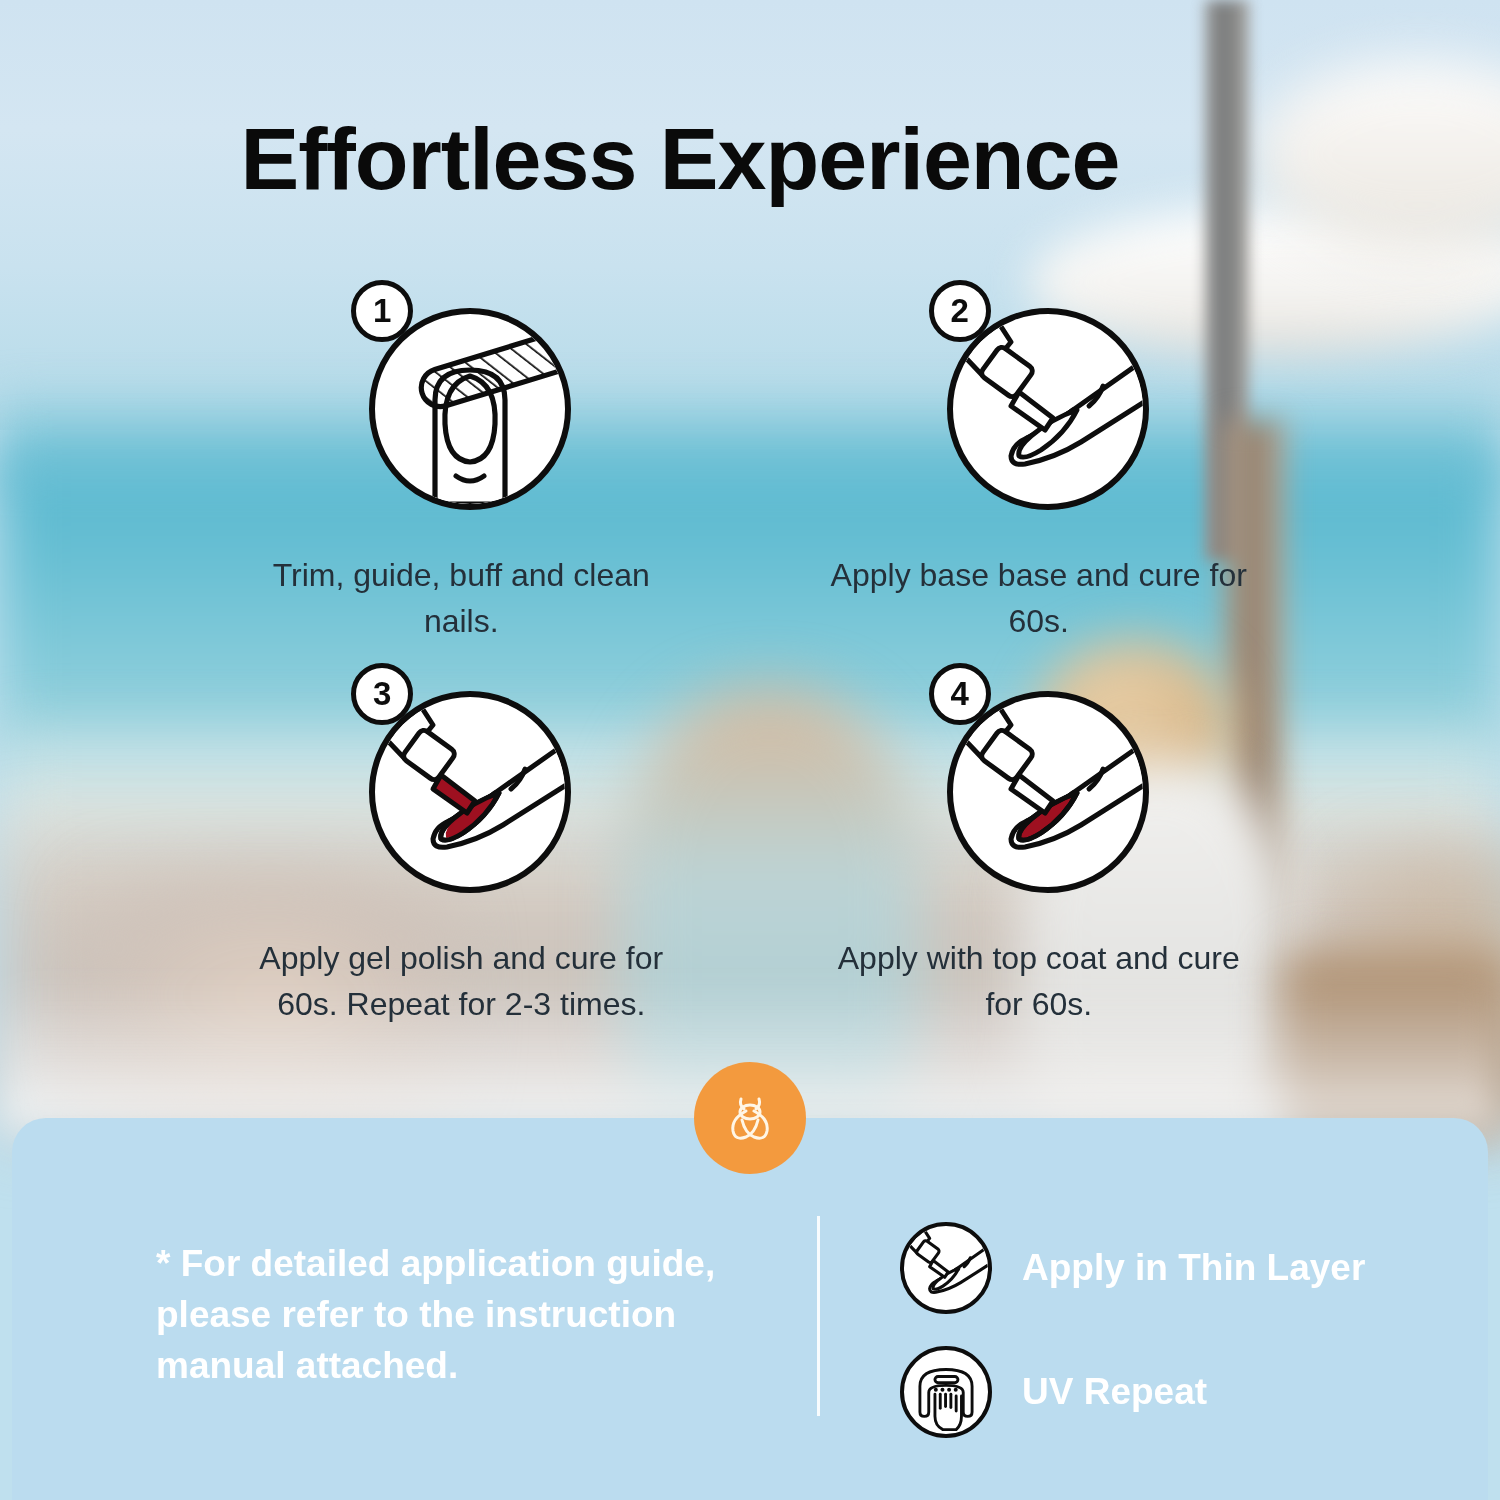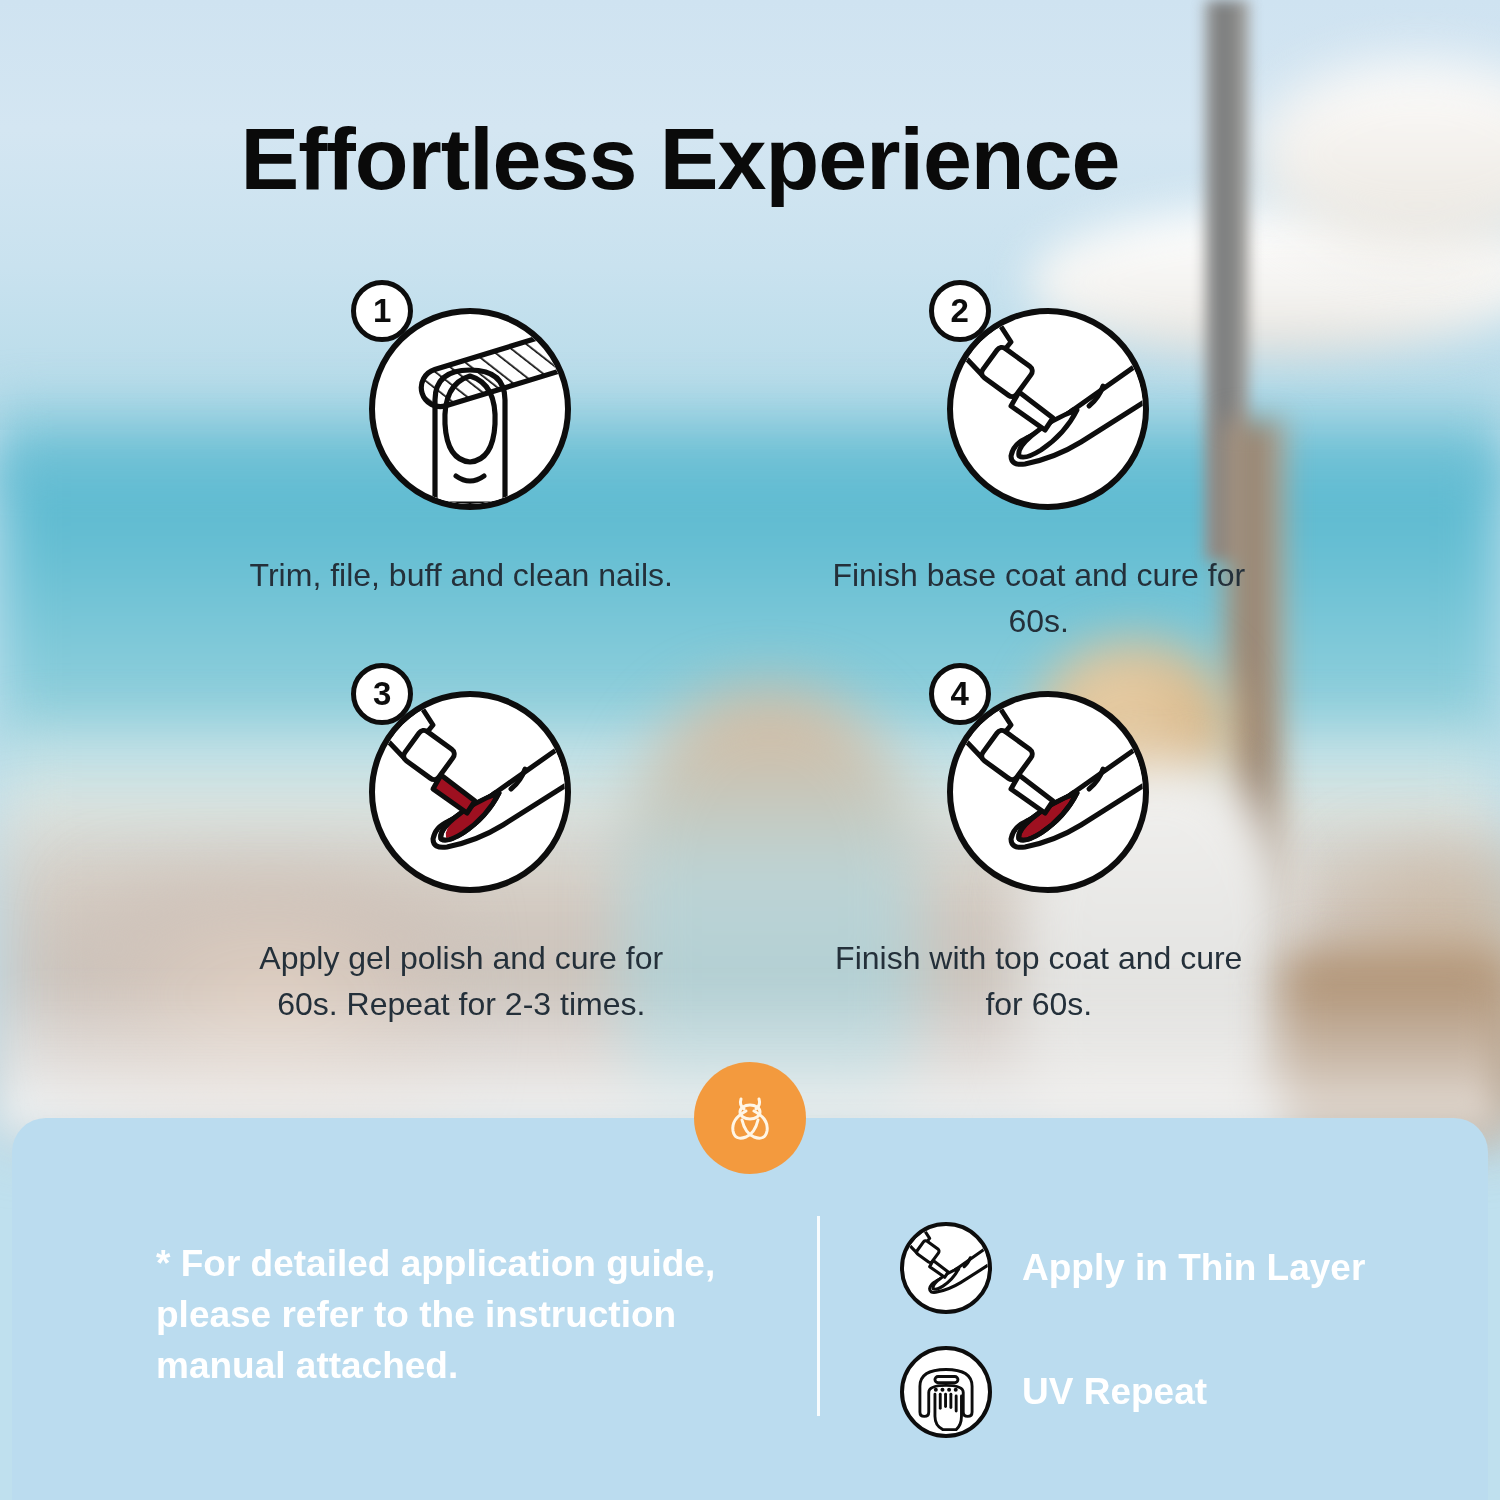--- a/index.html
+++ b/index.html
@@ -235,21 +235,21 @@
             <path d="M81 162 Q95 172 109 162" stroke-width="5"></path>
 
             <g transform="rotate(-17 95 75)">
               <rect x="48" y="46" width="175" height="38" rx="19" fill="url(#hatch)" stroke="#0d0d0d" stroke-width="5.2"></rect>
             </g>
           </g>
         </svg>
       </div>
       <div class="step-badge">1</div>
     </div>
-    <div class="step-caption">Trim, file, buff and clean nails.</div>
+    <div class="step-caption">Trim, guide, buff and clean nails.</div>
   </div>
 
   <div class="step">
     <div class="step-icon-wrap">
       <div class="circle-art">
         <svg viewBox="0 0 190 190" width="190" height="190">
           <defs>
               <clipPath id="c2">
                 <circle cx="95" cy="95" r="95"></circle>
               </clipPath>
@@ -264,21 +264,21 @@
 
             <path d="M-8 22 L36 -6 L58 28 L30 62 Z" fill="#fff"></path>
             <rect x="33" y="40" width="42" height="36" rx="6" transform="rotate(36 54 58)" fill="#fff"></rect>
 
             <path d="M66 78 L100 104 L92 116 L58 92 Z" fill="#fff"></path>
           </g>
         </svg>
       </div>
       <div class="step-badge">2</div>
     </div>
-    <div class="step-caption">Finish base coat and cure for 60s.</div>
+    <div class="step-caption">Apply base base and cure for 60s.</div>
   </div>
 
   <div class="step row2">
     <div class="step-icon-wrap">
       <div class="circle-art">
         <svg viewBox="0 0 190 190" width="190" height="190">
           <defs>
               <clipPath id="c3">
                 <circle cx="95" cy="95" r="95"></circle>
               </clipPath>
@@ -322,21 +322,21 @@
             <path d="M124 96 Q112 120 88 136 Q72 146 66 142 Q64 134 78 122 Q100 104 124 96 Z" fill="none" stroke="#0d0d0d" stroke-width="5"></path>
 
             <path d="M-8 22 L36 -6 L58 28 L30 62 Z" fill="#fff"></path>
             <rect x="33" y="40" width="42" height="36" rx="6" transform="rotate(36 54 58)" fill="#fff"></rect>
             <path d="M66 78 L100 104 L92 116 L58 92 Z" fill="#fff"></path>
           </g>
         </svg>
       </div>
       <div class="step-badge">4</div>
     </div>
-    <div class="step-caption">Finish with top coat and cure for 60s.</div>
+    <div class="step-caption">Apply with top coat and cure for 60s.</div>
   </div>
 
 </div>
 
 <div id="logo-badge">
   <span>
     <svg width="62" height="62" viewBox="0 0 62 62" fill="none" stroke="#fff6e6" stroke-width="3" stroke-linecap="round">
       <path d="M22 12 Q20 18 25 22"></path>
       <path d="M40 12 Q42 18 37 22"></path>
       <ellipse cx="31" cy="25" rx="10" ry="7"></ellipse>

